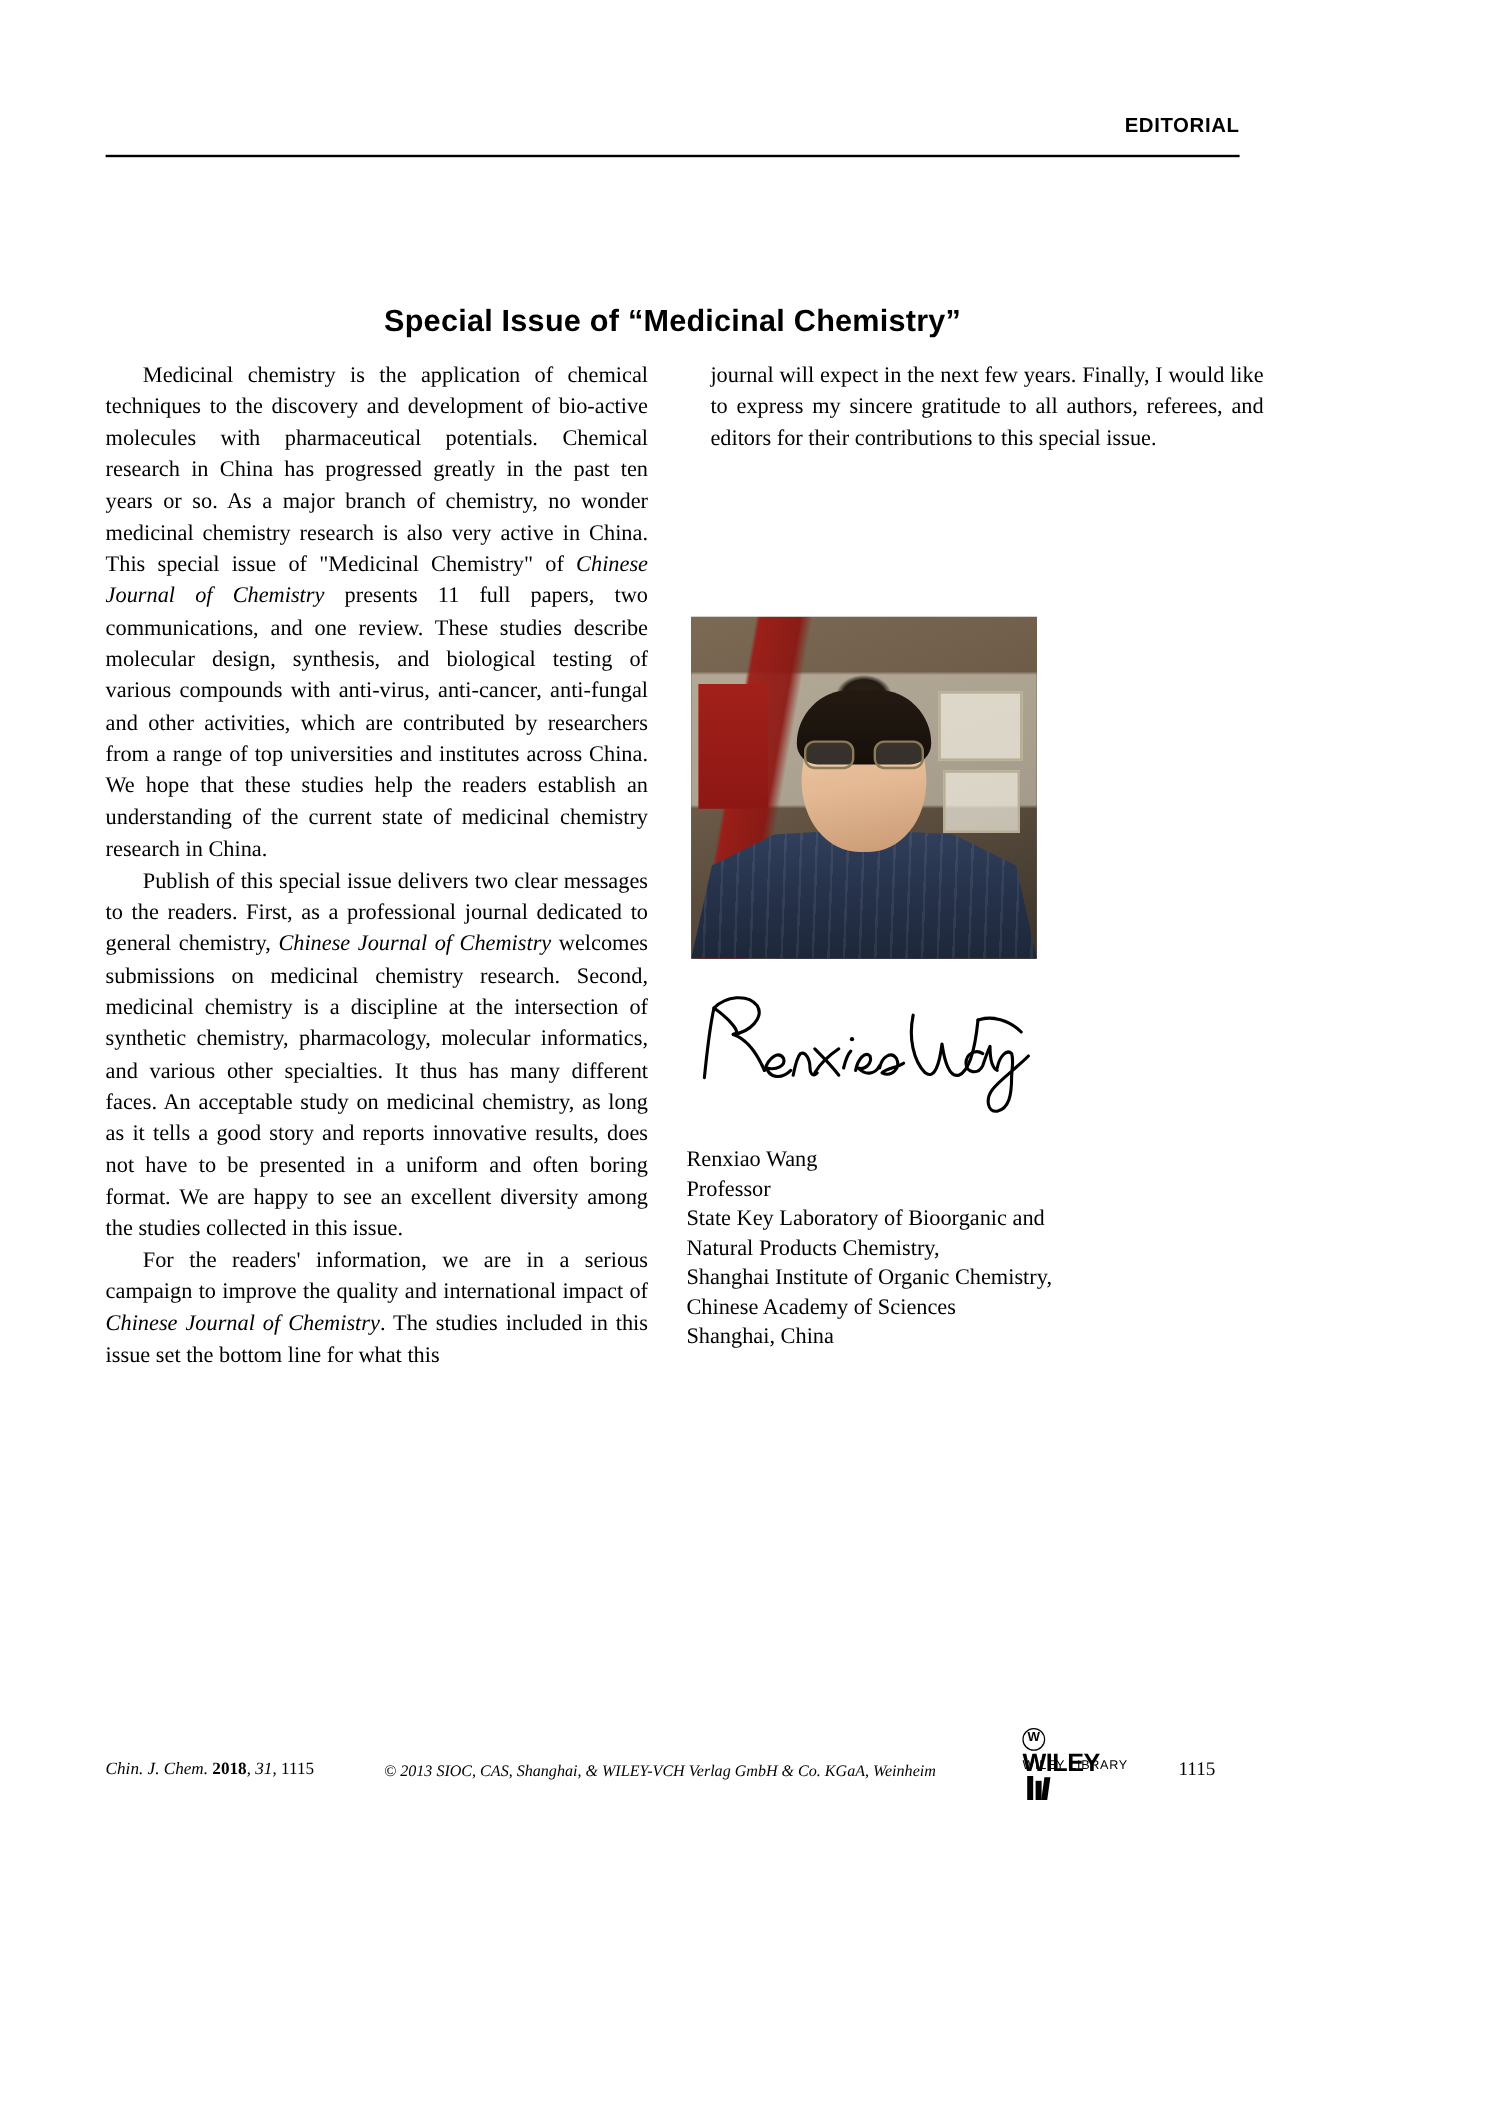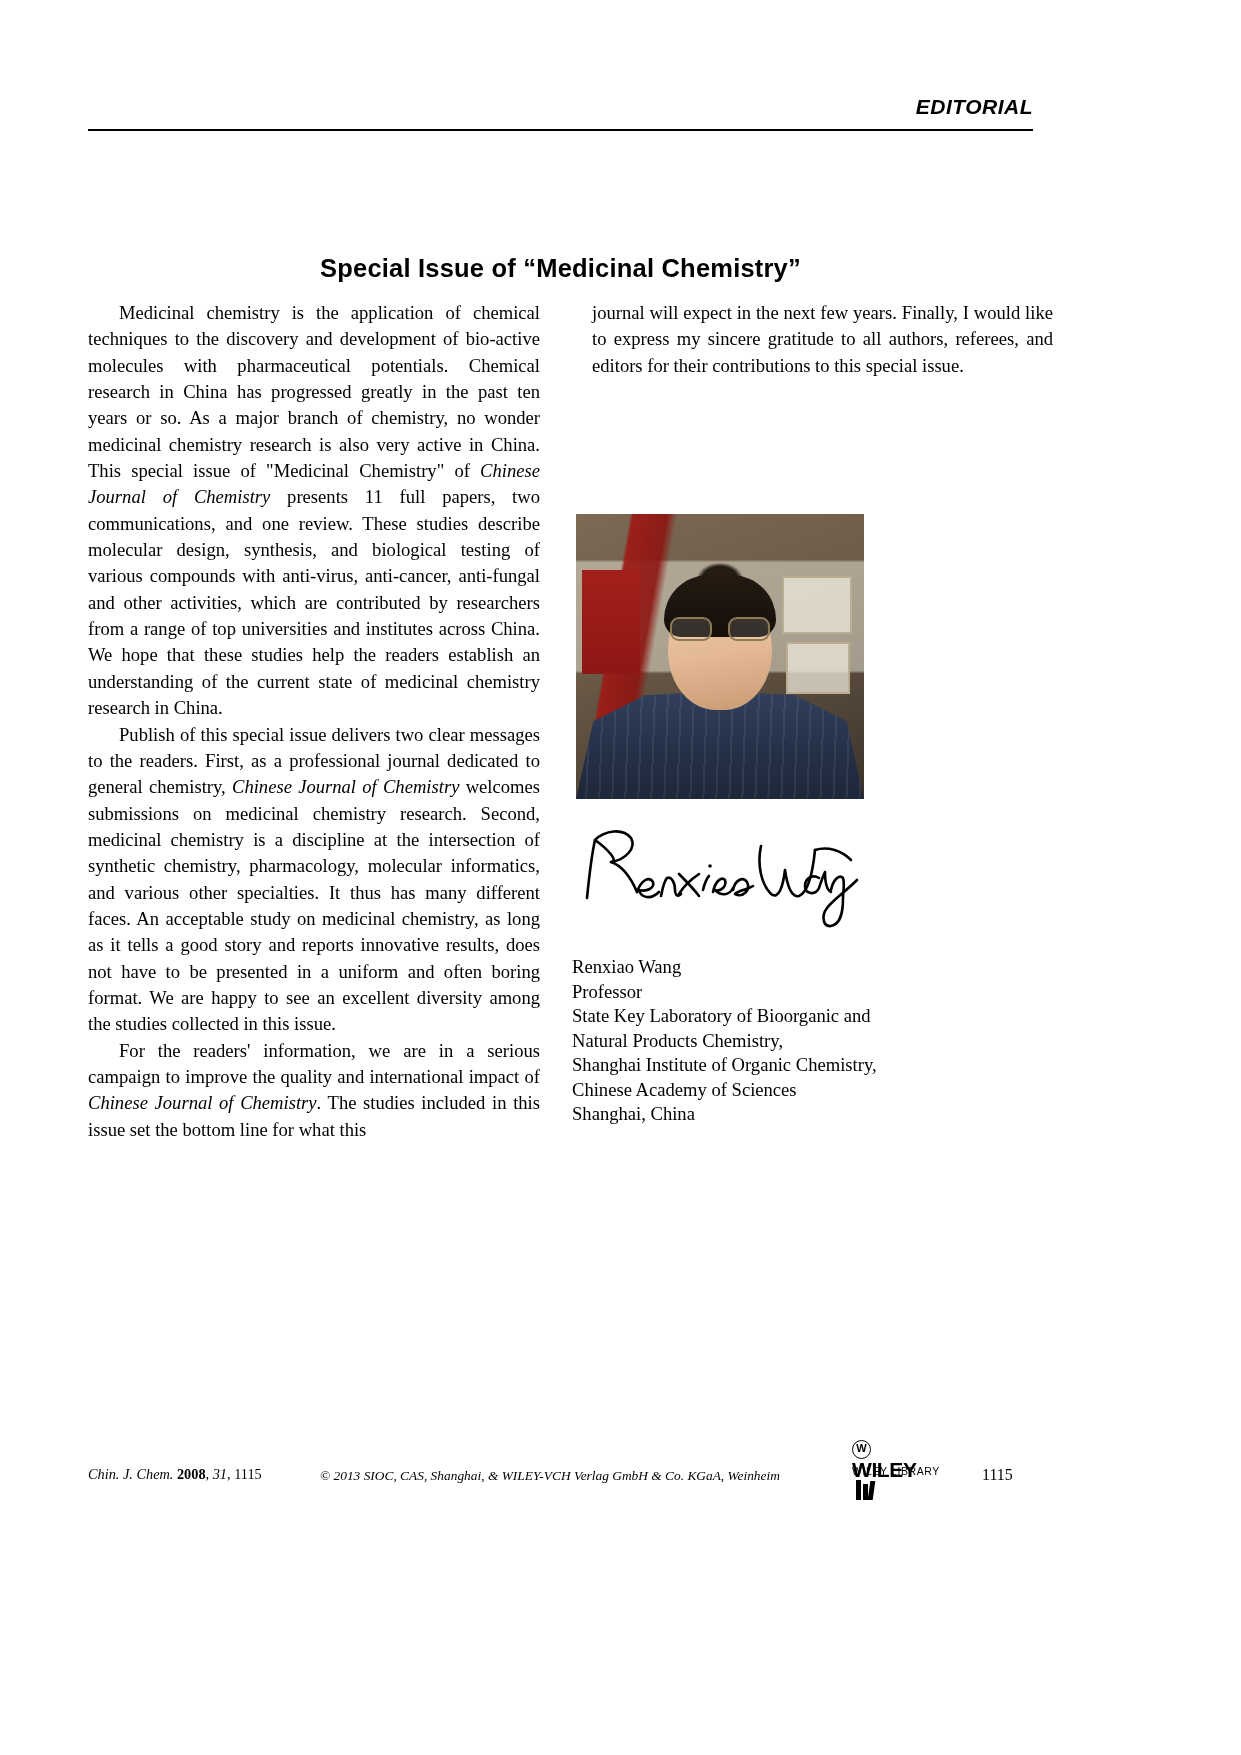--- a/index.html
+++ b/index.html
@@ -27,22 +27,21 @@
   .runhead {
     position: absolute;
     left: 88px;
     top: 96px;
     width: 945px;
     text-align: right;
   }
   .runhead-text {
     font-family: "Liberation Sans", "DejaVu Sans", sans-serif;
     font-weight: bold;
-    font-style: italic;
-    font-size: 21px;
+    font-size: 17px;
     letter-spacing: 0.5px;
     line-height: 1;
     display: inline-block;
   }
   .runhead-rule {
     position: absolute;
     left: 88px;
     top: 129px;
     width: 945px;
     height: 1.6px;
@@ -342,21 +341,21 @@
   <div class="signoff">
     <div>Renxiao Wang</div>
     <div>Professor</div>
     <div>State Key Laboratory of Bioorganic and</div>
     <div>Natural Products Chemistry,</div>
     <div>Shanghai Institute of Organic Chemistry,</div>
     <div>Chinese Academy of Sciences</div>
     <div>Shanghai, China</div>
   </div>
 
-  <div class="footer-left"><span class="j">Chin. J. Chem.</span> <b>2008</b>, <span class="j">31</span>, <span>1115</span></div>
+  <div class="footer-left"><span class="j">Chin. J. Chem.</span> <b>2018</b>, <span class="j">31</span>, <span>1115</span></div>
 
   <div class="footer-center">© 2013 SIOC, CAS, Shanghai, &amp; WILEY-VCH Verlag GmbH &amp; Co. KGaA, Weinheim</div>
 
   <div class="wiley">
     <div class="wiley-top">
       <span class="wiley-mark"></span>
       <span class="wiley-name">WILEY</span>
       <span class="wiley-books">
           <span></span>
           <span></span>

